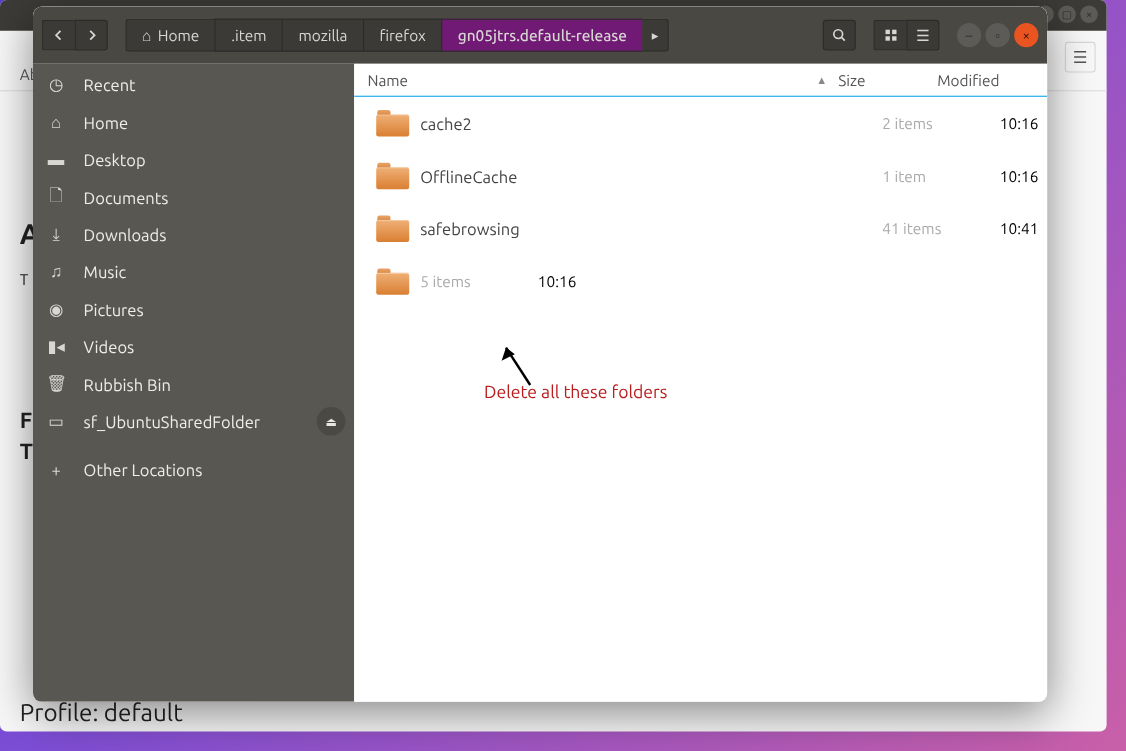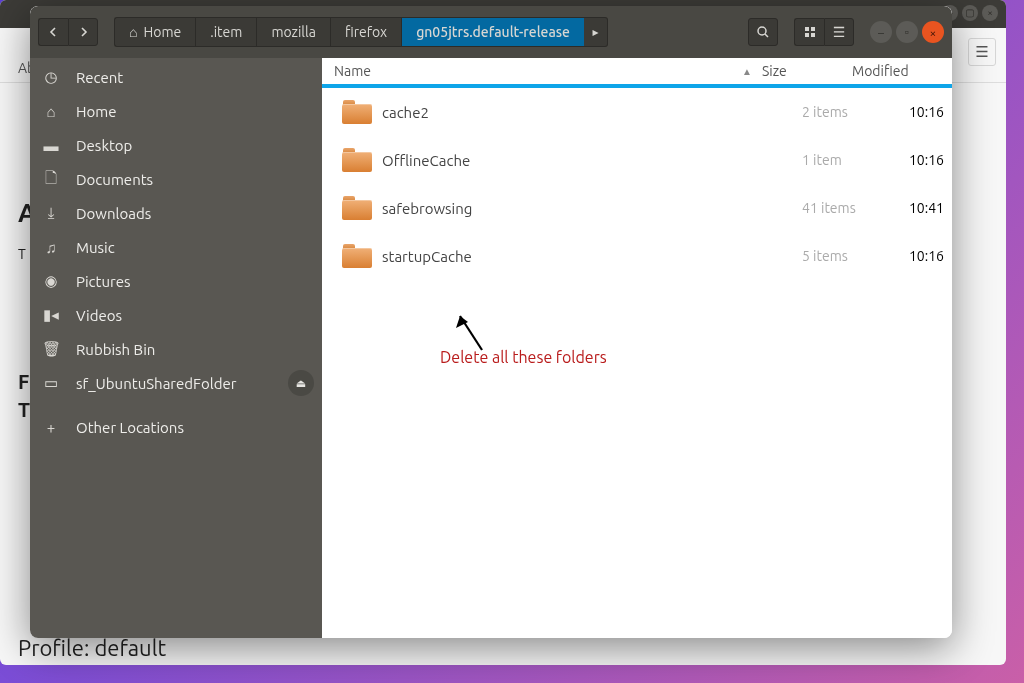--- a/index.html
+++ b/index.html
@@ -106,21 +106,21 @@
     padding: 0 14px;
     background: #3b3a36;
     border: 1px solid #2c2b28;
     color: #d7d6d2;
     font-size: 14px;
     display:flex;align-items:center;gap:6px;
     border-right: none;
   }
   .path-seg:first-child { border-radius: 3px 0 0 3px; }
   .path-seg.active {
-    background: #0369a1;
+    background: #701a75;
     font-weight:500;
   }
   .path-arrow {
     width:24px;height:30px;border:1px solid #2c2b28;border-left:none;
     border-radius:0 3px 3px 0;
     background:#3b3a36;color:#d7d6d2;
     display:flex;align-items:center;justify-content:center;font-size:12px;
   }
   .right-tools { display:flex; gap:4px; align-items:center;}
   .win-ctrl {
@@ -159,21 +159,21 @@
     color:#e7e6e2;font-size:11px;
   }
   .content {
     flex:1;
     background:#fff;
     display:flex;flex-direction:column;
   }
   .col-headers {
     display:flex;
     height: 30px;
-    border-bottom: 4px solid #0ea5e9;
+    border-bottom: 1px solid #0ea5e9;
     align-items:center;
     color:#555;font-size:14px;
   }
   .col-headers .c-name{flex:1;padding-left:12px;display:flex;align-items:center;gap:6px;}
   .col-headers .c-size{width:90px;}
   .col-headers .c-mod{width:100px;}
   .sort-ind{font-size:10px;margin-left:auto;margin-right:10px;color:#888;}
   .file-list{flex:1;position:relative;}
   .file-row{
     display:flex;align-items:center;
@@ -367,21 +367,20 @@
             <div class="file-mod">10:16</div>
           </div>
           <div class="file-row">
             <div class="folder-icon"></div>
             <div class="file-name">safebrowsing</div>
             <div class="file-size">41 items</div>
             <div class="file-mod">10:41</div>
           </div>
           <div class="file-row">
             <div class="folder-icon"></div>
-            <div class="file-name">startupCache</div>
             <div class="file-size">5 items</div>
             <div class="file-mod">10:16</div>
           </div>
           <div class="annotation">
           <div class="anno-arrow">
             <svg width="40" height="50" viewBox="0 0 40 50">
               <line x1="30" y1="44" x2="8" y2="10" stroke="#000" stroke-width="2.2"></line>
               <polygon points="8,10 4,22 16,16" fill="#000"></polygon>
             </svg>
           </div>

